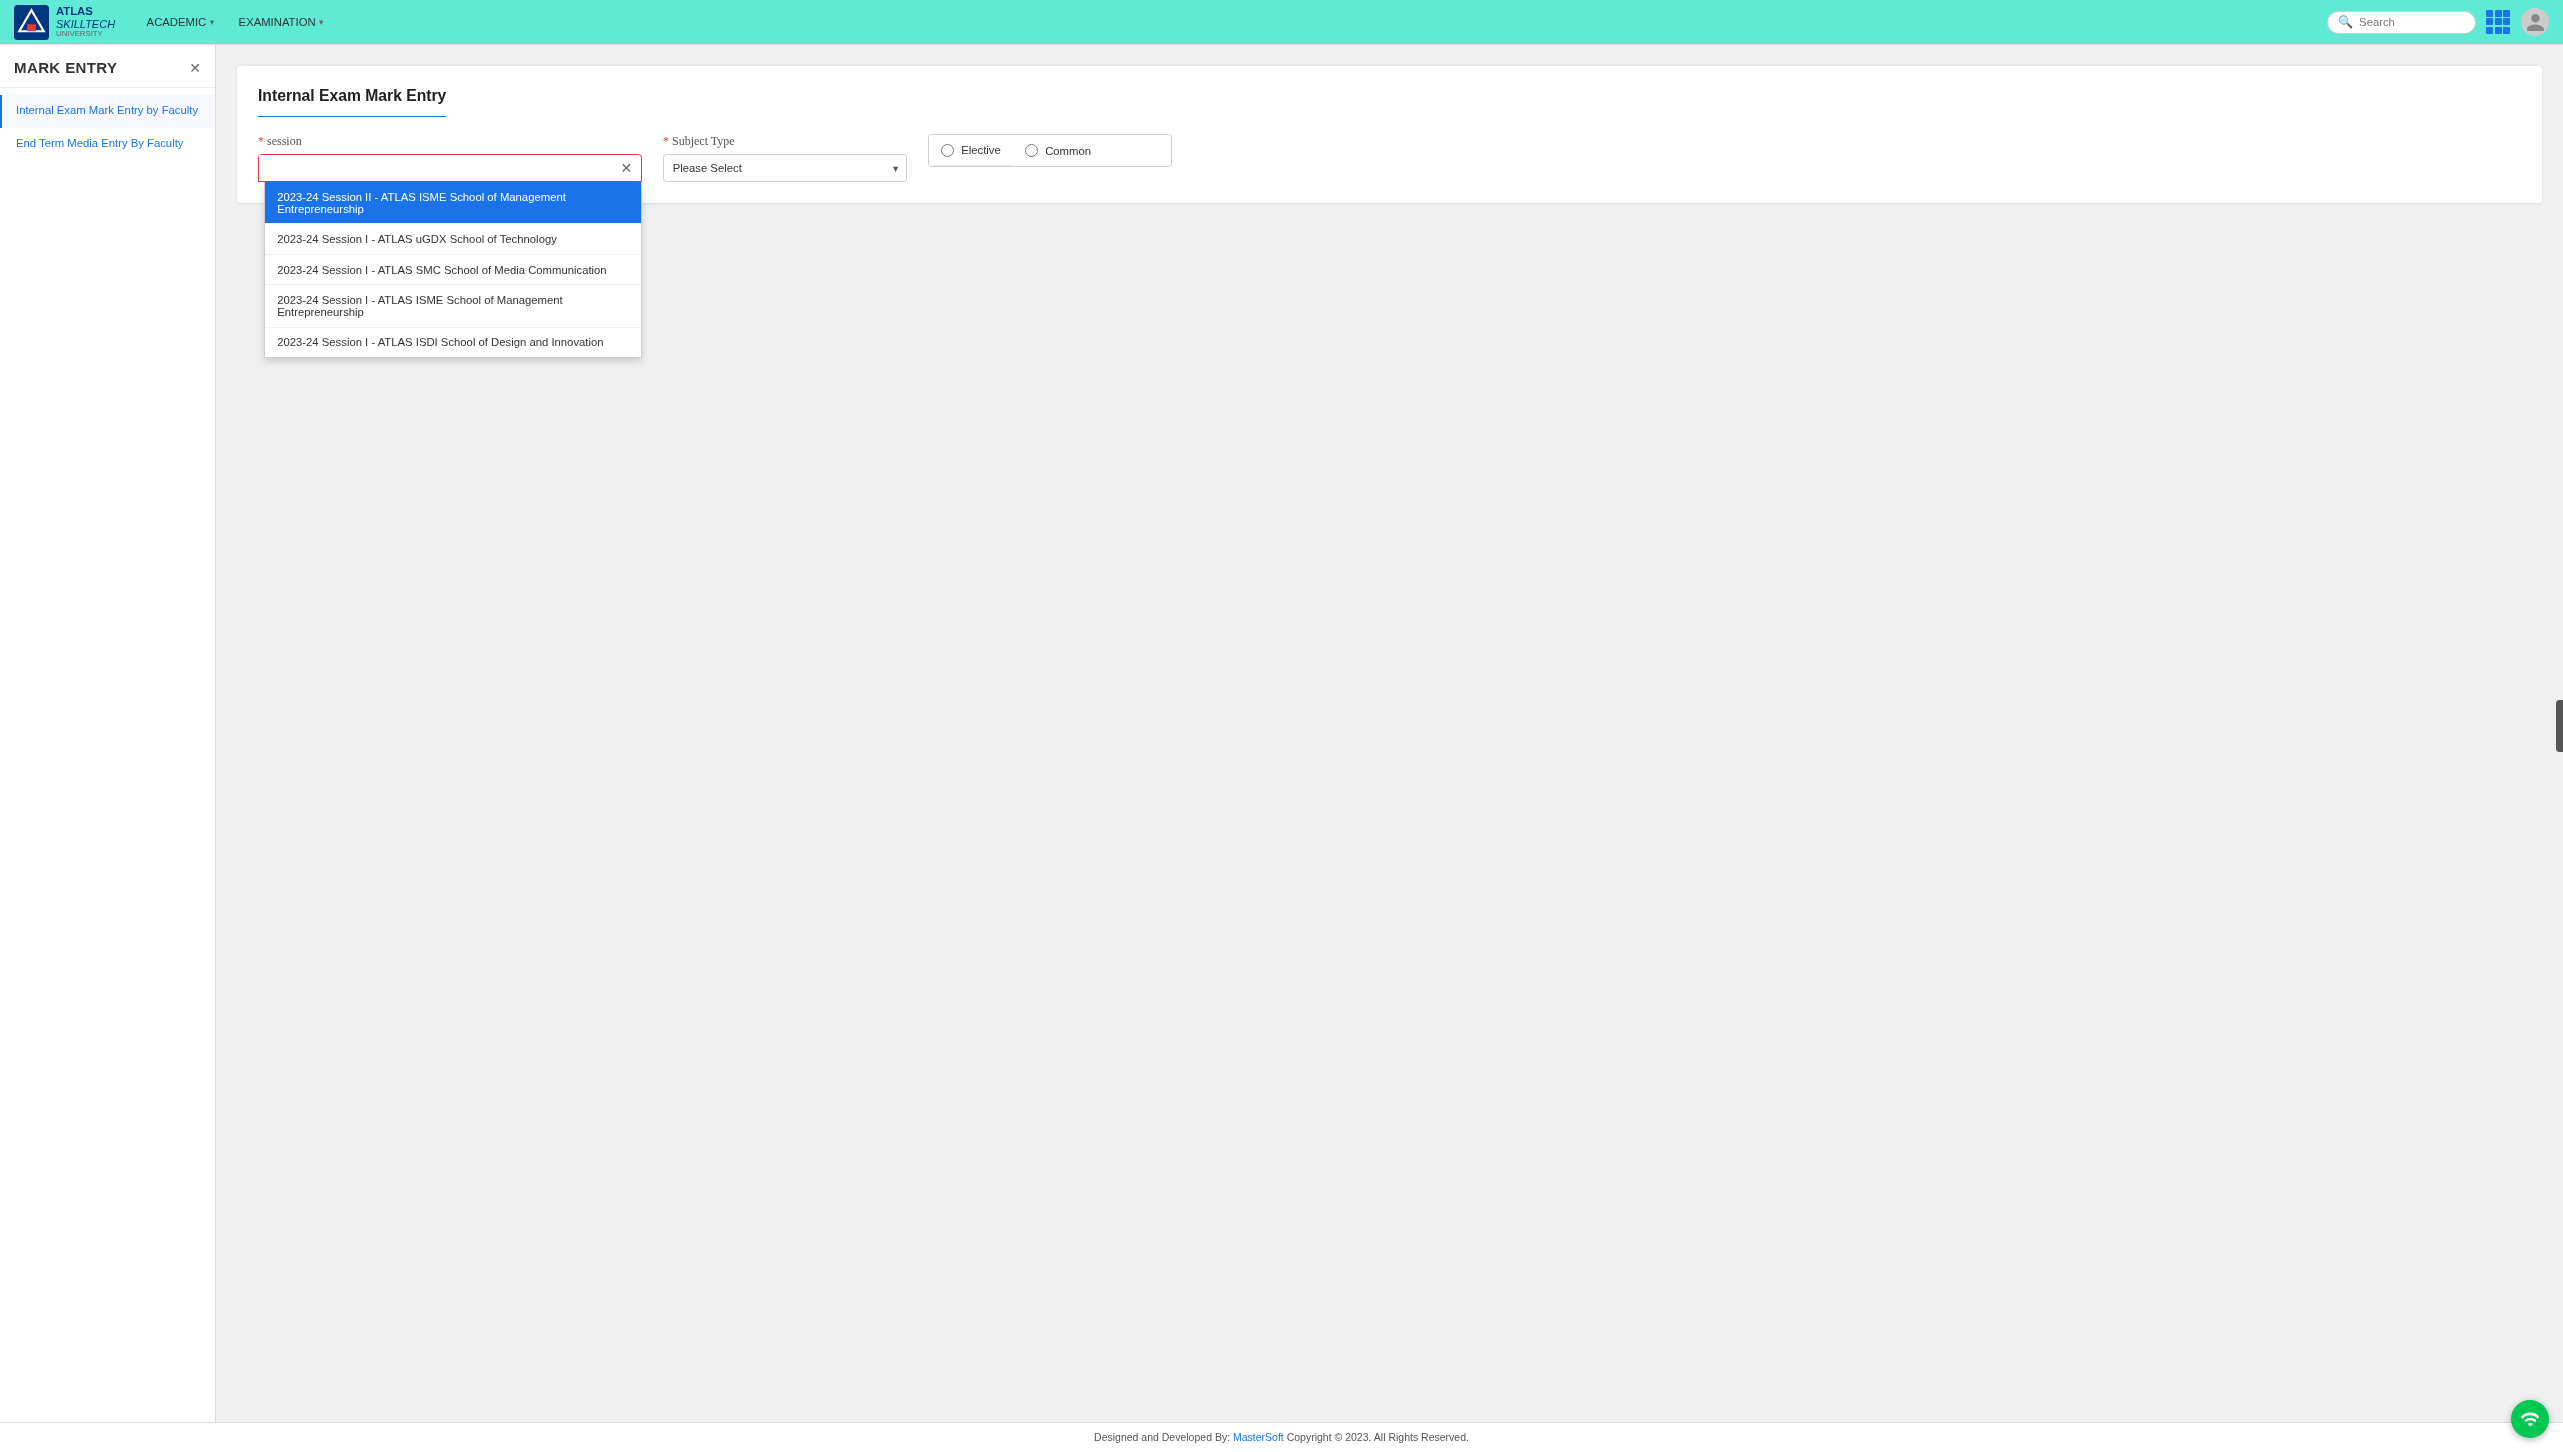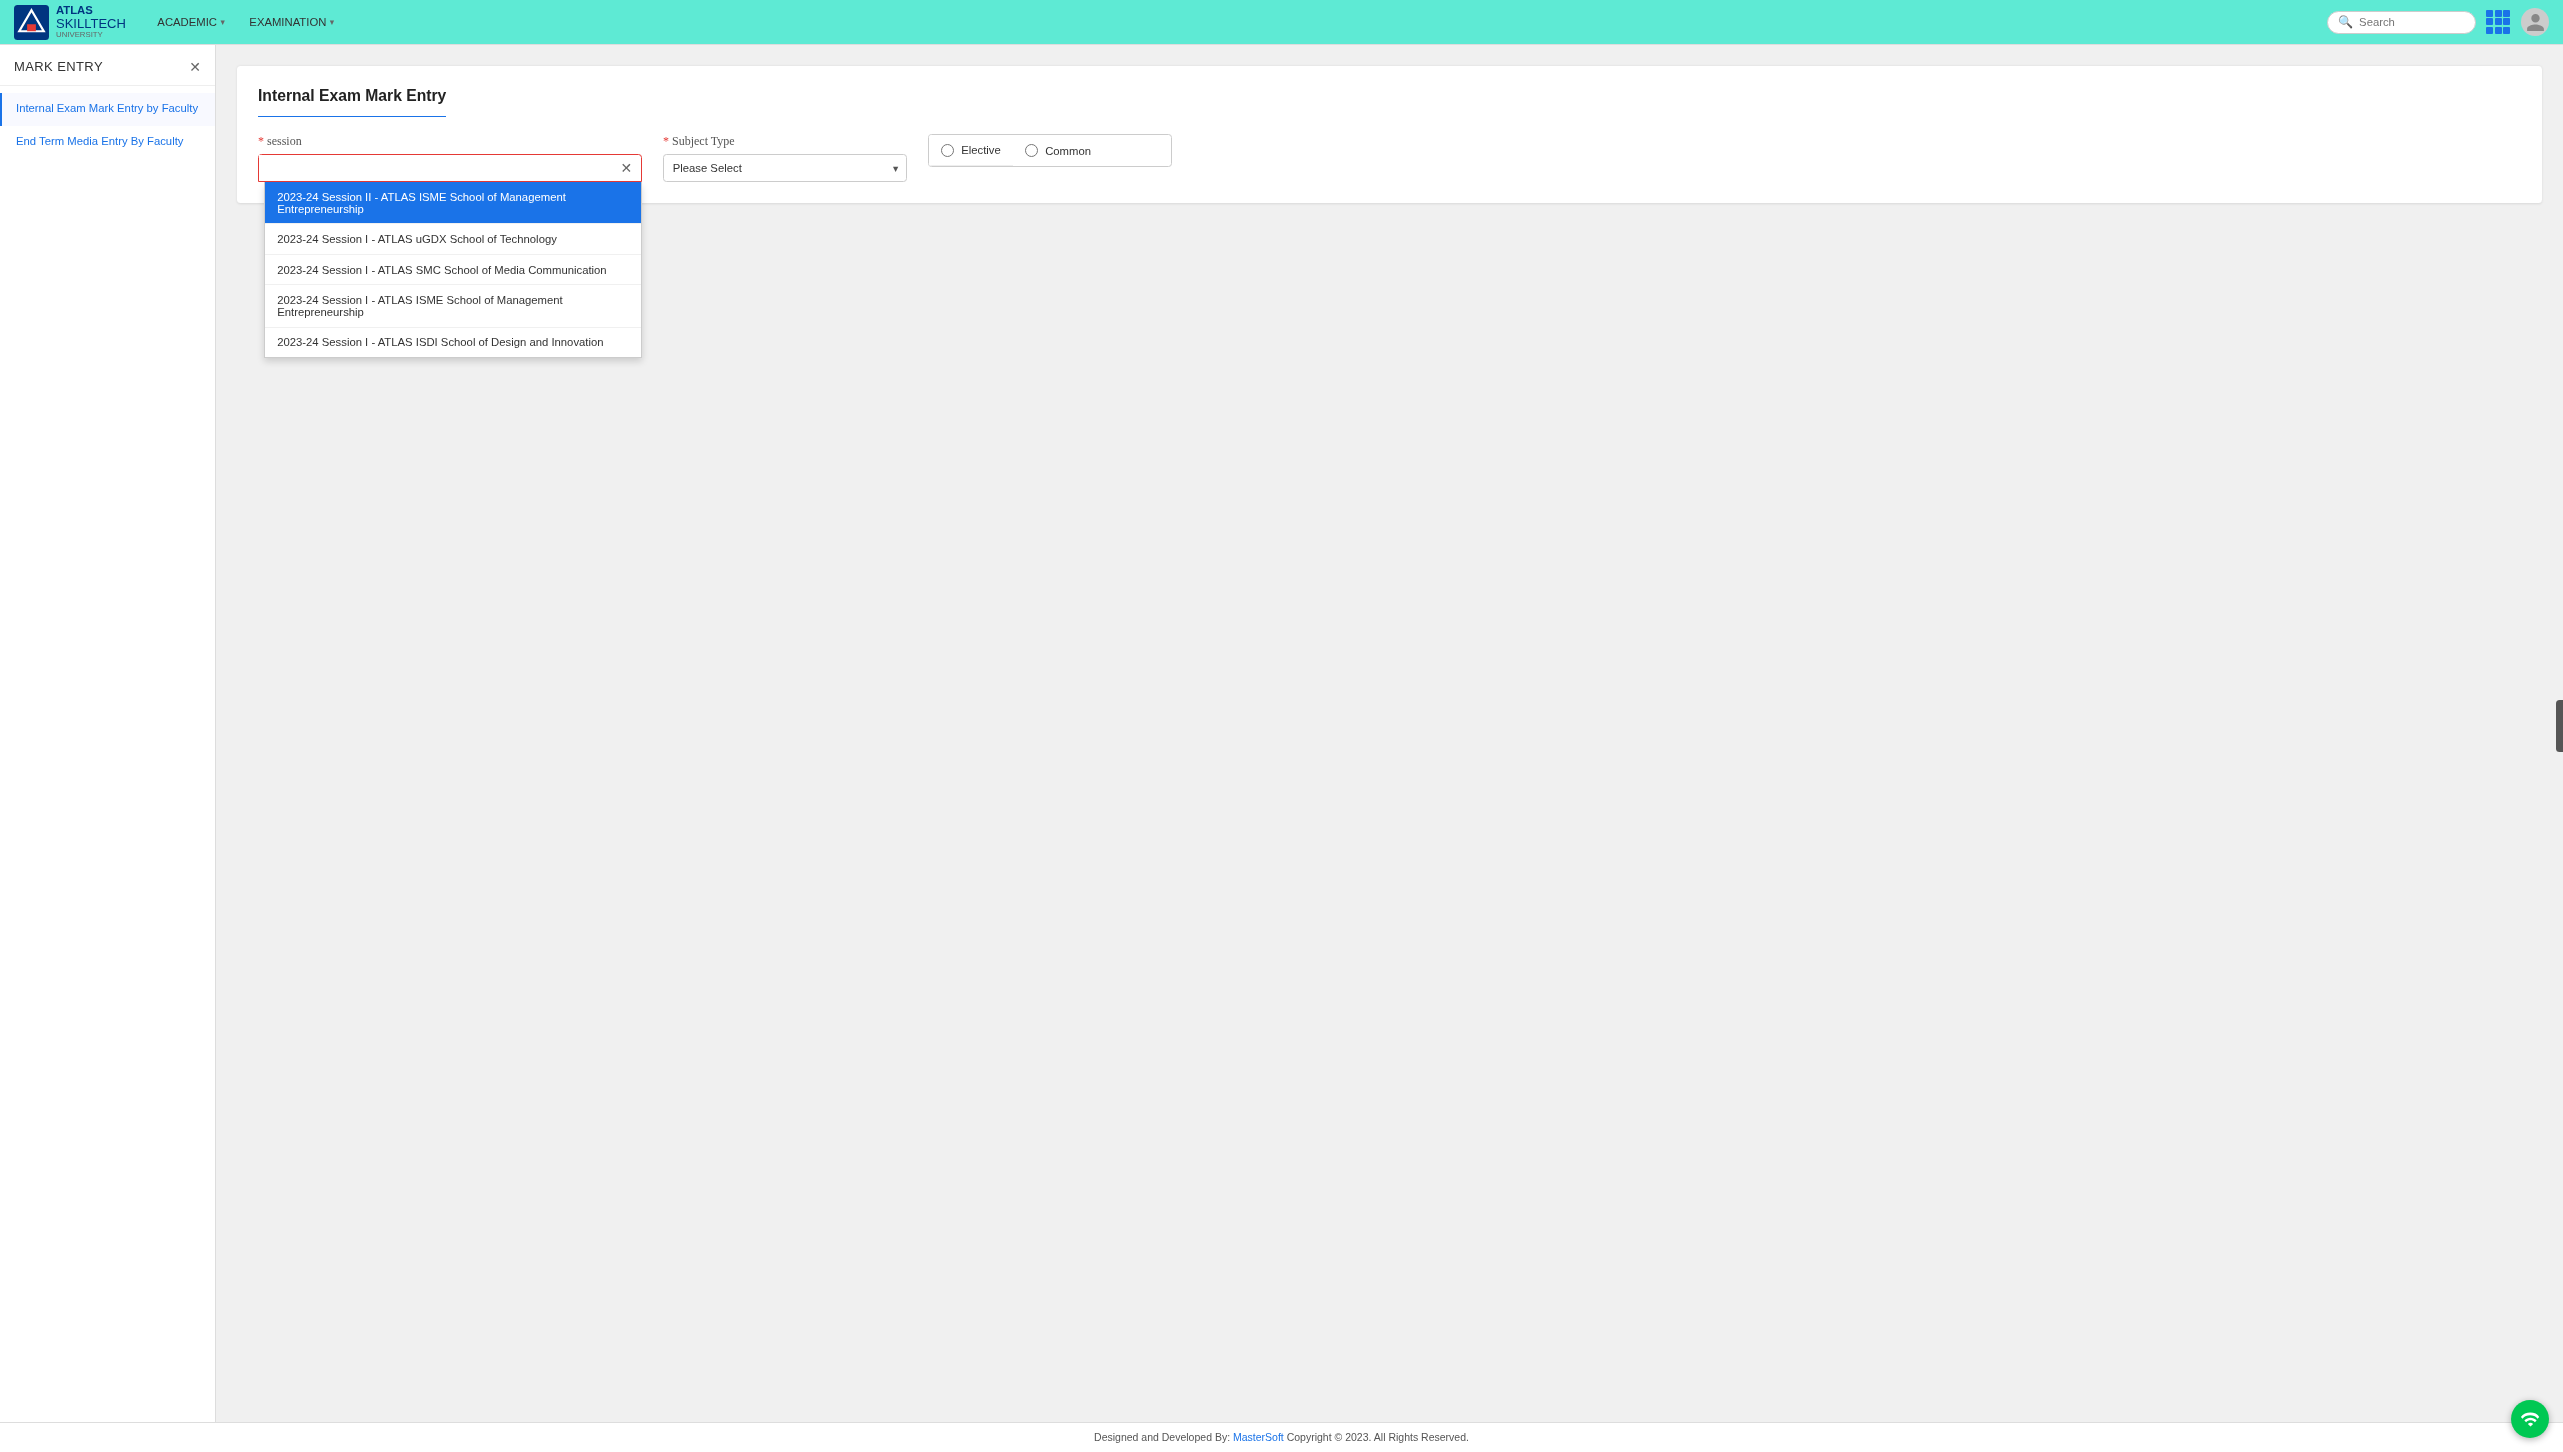--- a/index.html
+++ b/index.html
@@ -25,21 +25,21 @@
     .logo-icon {
       width: 35px;
       height: 35px;
     }
     .logo-text {
       display: flex;
       flex-direction: column;
       line-height: 1.1;
     }
     .logo-text .atlas { font-weight: bold; font-size: 11.3px; color: #003580; }
-    .logo-text .skilltech { font-size: 13px; color: #003580; }
+    .logo-text .skilltech { font-size: 11px; color: #003580; font-style: italic; }
     .logo-text .university { font-size: 7.8px; color: #666; }
     .nav-links {
       display: flex;
       gap: 3.5px;
       flex: 1;
     }
     .nav-link {
       padding: 5.2px 10.5px;
       font-size: 11.3px;
       color: #333;
@@ -112,22 +112,22 @@
     }
     .sidebar-header {
       display: flex;
       align-items: center;
       justify-content: space-between;
       padding: 0 14px 10.5px 14px;
       border-bottom: 0.9px solid #eee;
       margin-bottom: 7px;
     }
     .sidebar-title {
-      font-weight: normal;
-      font-size: 13px;
+      font-weight: bold;
+      font-size: 15px;
       color: #333;
       letter-spacing: 0.4px;
     }
     .sidebar-close {
       cursor: pointer;
       color: #666;
       font-size: 14px;
       line-height: 1;
     }
     .sidebar-item {

